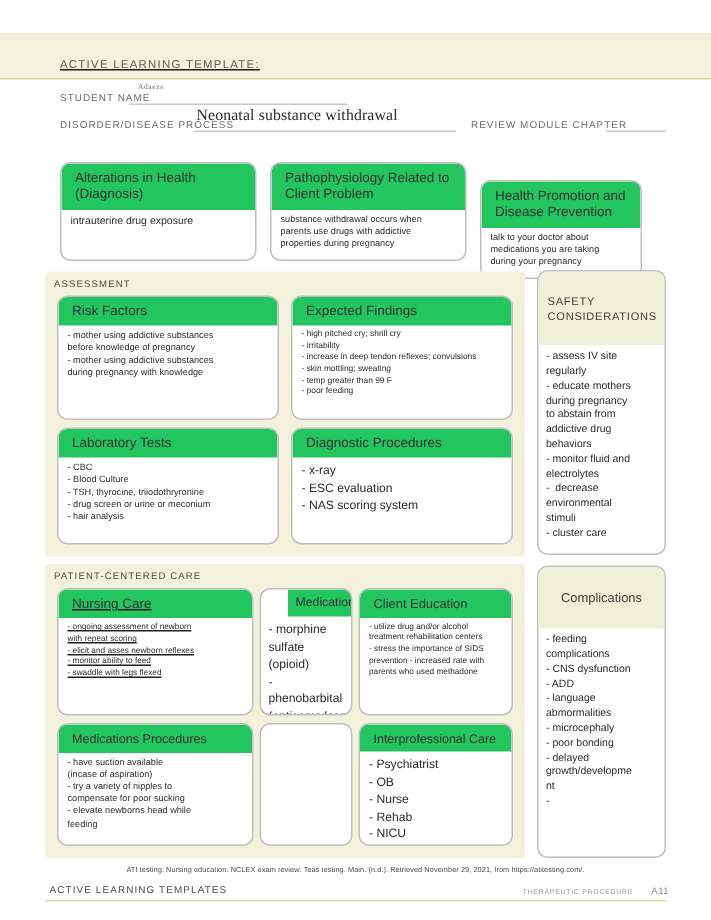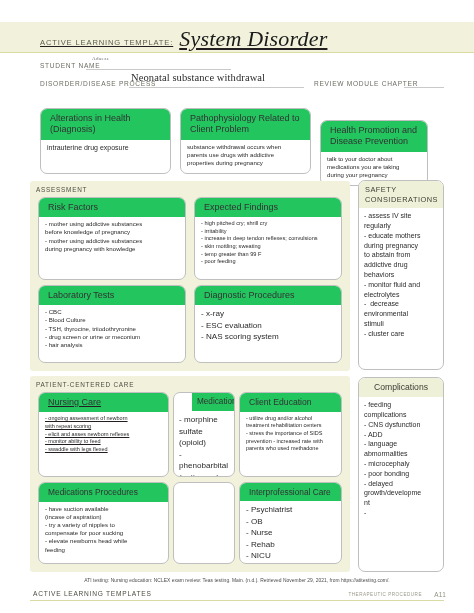--- a/index.html
+++ b/index.html
@@ -61,21 +61,21 @@
     position:absolute;background:#f2f2dc;border-radius:3px;box-sizing:border-box;
   }
   .section-label{
     position:absolute;font-size:6.4px;letter-spacing:0.75px;
     color:#4c4c42;text-transform:uppercase;
   }
 
   
   .rp-title{
     background:#eff0d8;box-sizing:border-box;width:100%;
-    padding:4px 6px;font-size:7.4px;letter-spacing:0.5px;color:#3d3d35;
+    padding:15px 6px;font-size:7.4px;letter-spacing:0.5px;color:#3d3d35;
     text-transform:uppercase;line-height:1.3;
   }
   .rp-title.cap{text-transform:none;font-size:8.6px;letter-spacing:0;text-align:center;}
 
   
   .citation{
     position:absolute;left:0;top:578px;width:474px;text-align:center;
     font-size:4.9px;color:#4a4a4a;letter-spacing:0.05px;
   }
   .footer-rule{position:absolute;left:30px;top:600px;width:414px;border-bottom:1.3px solid #d9dba0;}
@@ -92,21 +92,20 @@
   }
 </style>
 </head>
 <body>
 
 <div class="page">
 
   <div class="header-band"></div>
   <div class="hdr-inner">
     <span class="hdr-kicker">ACTIVE LEARNING TEMPLATE:</span>
-    <span class="hdr-title">System Disorder</span>
   </div>
 
   <div class="name-row" style="top:62px;">STUDENT NAME</div>
   <div class="rule" style="left:86px;top:69px;width:145px;"></div>
   <div class="hand" style="left:92px;top:56px;font-size:5px;color:#6b6b6b;letter-spacing:0.4px;">Adaeze</div>
 
   <div class="name-row" style="top:80px;">DISORDER/DISEASE PROCESS</div>
   <div class="rule" style="left:129px;top:87px;width:175px;"></div>
   <div class="hand" style="left:131px;top:72px;font-size:10.5px;letter-spacing:0.1px;">Neonatal substance withdrawal</div>
 

